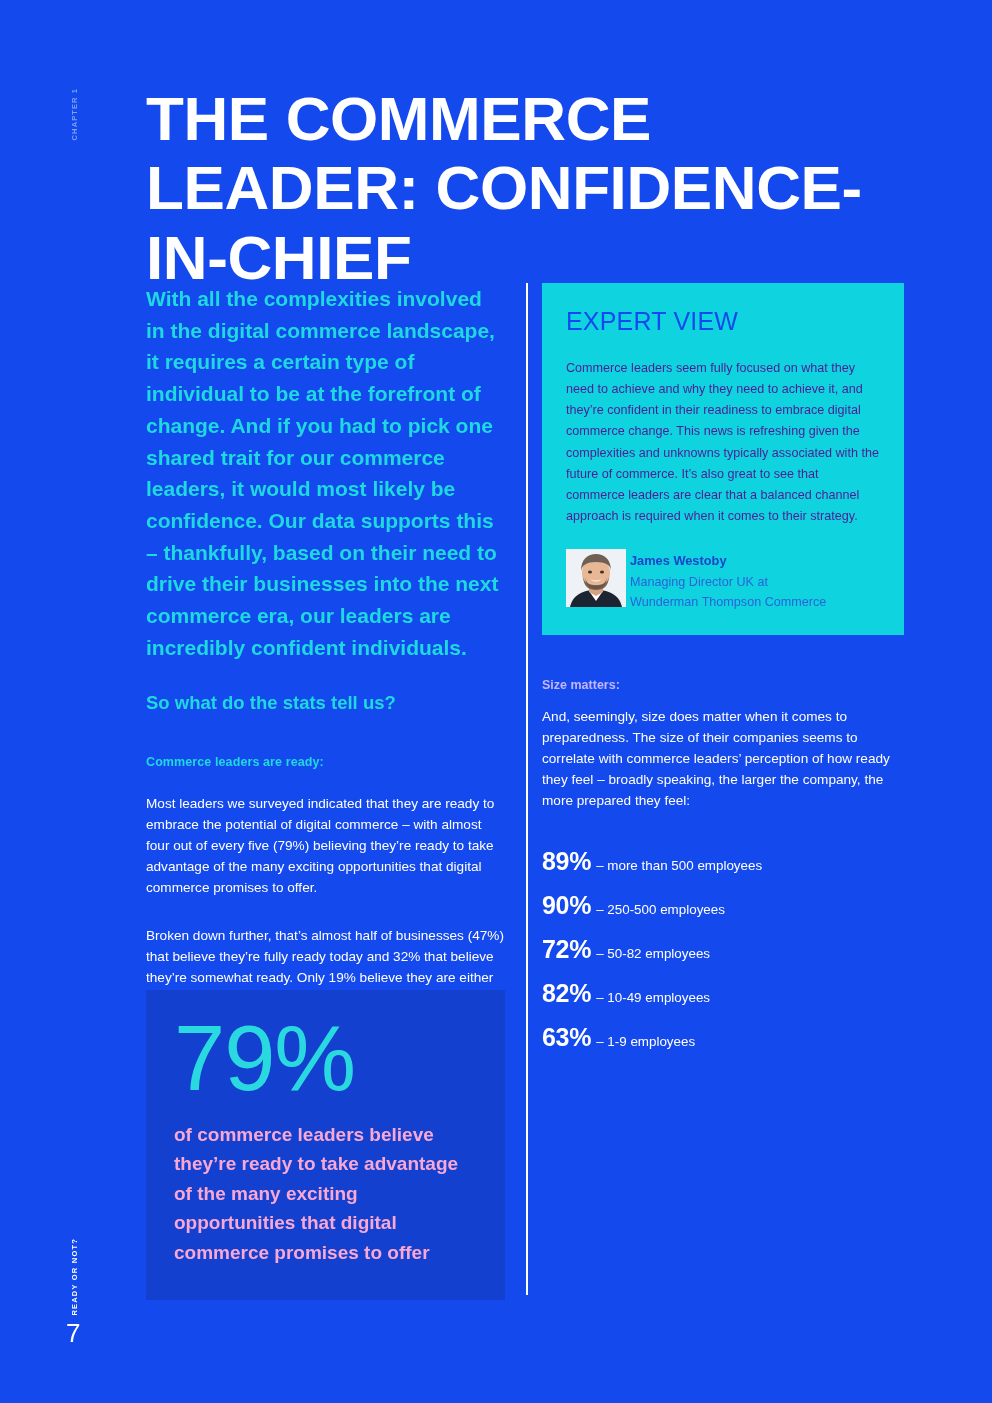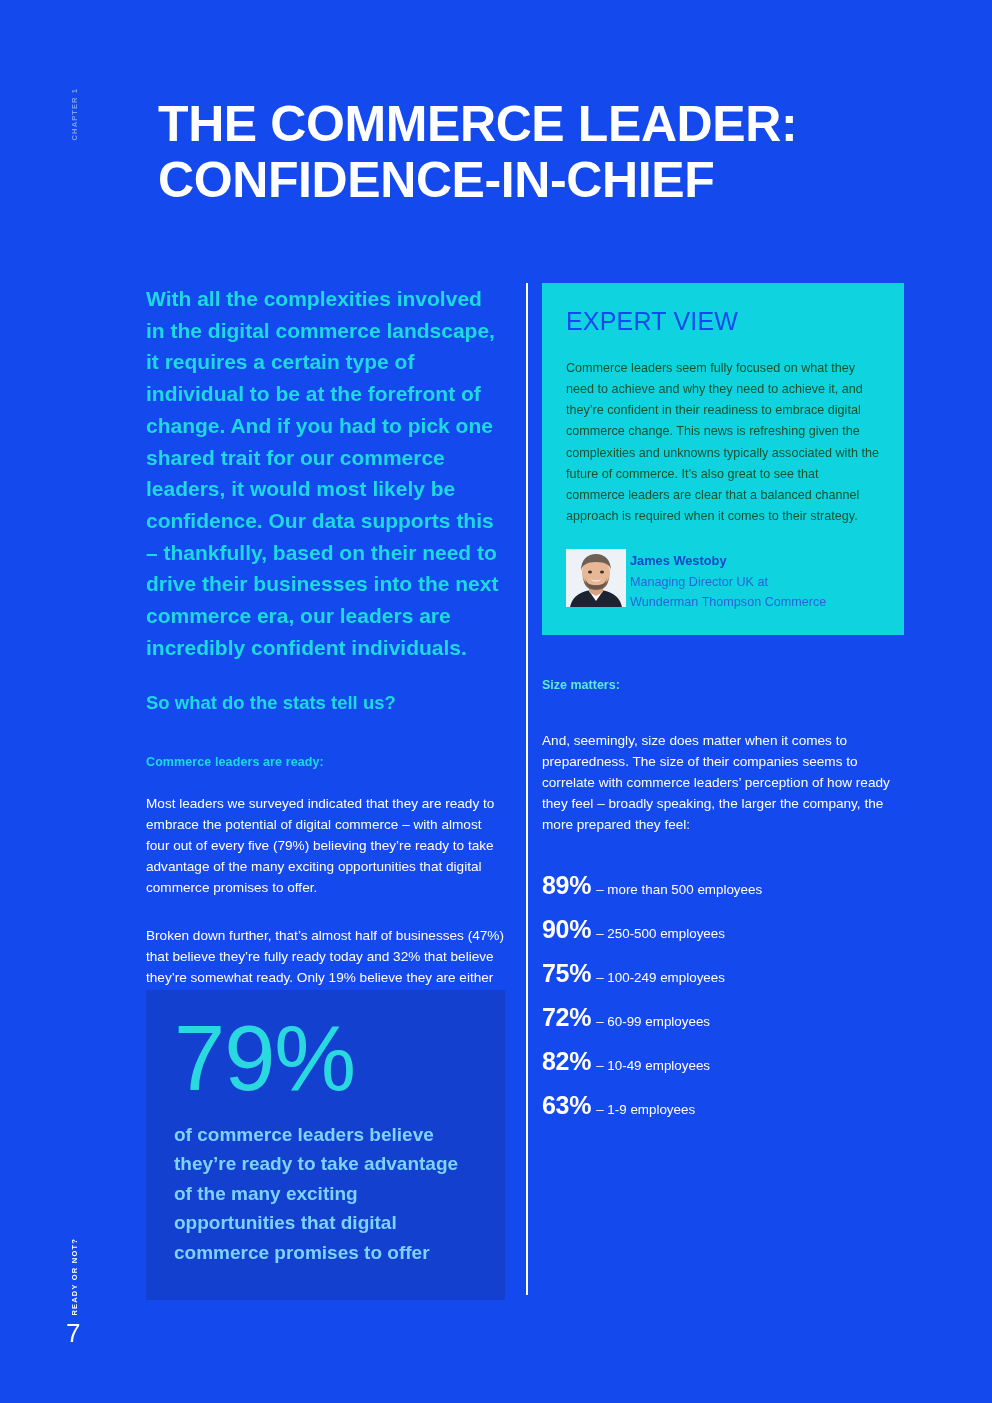--- a/index.html
+++ b/index.html
@@ -48,26 +48,26 @@
     line-height: 1;
   }
 
   
   #title {
     position: absolute;
     left: 146px;
     top: 84px;
     width: 760px;
     color: #ffffff;
-    font-size: 50px;
+    font-size: 62px;
     font-weight: 700;
     line-height: 1.12;
     letter-spacing: -0.4px;
     text-transform: uppercase;
-    margin: 12px;
+    margin: 0;
   }
 
   
   .col-left {
     position: absolute;
     left: 146px;
     top: 283px;
     width: 358px;
   }
   .col-right {
@@ -128,21 +128,21 @@
   }
   #callout-figure {
     color: #2ad9e0;
     font-size: 92px;
     font-weight: 300;
     line-height: 1;
     letter-spacing: -1px;
     margin: 0 0 16px 0;
   }
   #callout-caption {
-    color: #7dd3fc;
+    color: #f9a8d4;
     font-size: 19px;
     font-weight: 700;
     line-height: 1.55;
     margin: 0;
   }
 
   
   #expert-card {
     background: #0fd4e0;
     width: 362px;
@@ -152,21 +152,21 @@
   }
   #expert-title {
     color: #1449ee;
     font-size: 25px;
     font-weight: 400;
     text-transform: uppercase;
     margin: 0 0 22px 0;
     letter-spacing: 0.2px;
   }
   #expert-quote {
-    color: #14532d;
+    color: #4c1d95;
     font-size: 12.6px;
     font-weight: 400;
     line-height: 1.68;
     margin: 0 0 22px 0;
   }
   .attribution {
     display: flex;
     align-items: flex-start;
     gap: 4px;
   }
@@ -190,24 +190,24 @@
   }
   .expert-role {
     color: #2a63d8;
     font-size: 12.6px;
     font-weight: 400;
     line-height: 1.62;
   }
 
   
   #size-kicker {
-    color: #5eead4;
+    color: #c4b5fd;
     font-size: 12.5px;
     font-weight: 700;
-    margin: 0 0 38px 0;
+    margin: 0 0 14px 0;
   }
   #size-body {
     color: #ffffff;
     font-size: 13.6px;
     font-weight: 400;
     line-height: 1.55;
     margin: 0 0 38px 0;
   }
 
   
@@ -301,22 +301,21 @@
       </div>
     </div>
 
     <p id="size-kicker">Size matters:</p>
 
     <p id="size-body">And, seemingly, size does matter when it comes to preparedness. The size of their companies seems to correlate with commerce leaders’ perception of how ready they feel – broadly speaking, the larger the company, the more prepared they feel:</p>
 
     <ul id="stats-list">
         <li class="stat-row"><span class="stat-value">89%</span><span class="stat-label">– more than 500 employees</span></li>
         <li class="stat-row"><span class="stat-value">90%</span><span class="stat-label">– 250-500 employees</span></li>
-        <li class="stat-row"><span class="stat-value">75%</span><span class="stat-label">– 100-249 employees</span></li>
-        <li class="stat-row"><span class="stat-value">72%</span><span class="stat-label">– 60-99 employees</span></li>
+        <li class="stat-row"><span class="stat-value">72%</span><span class="stat-label">– 50-82 employees</span></li>
         <li class="stat-row"><span class="stat-value">82%</span><span class="stat-label">– 10-49 employees</span></li>
         <li class="stat-row"><span class="stat-value">63%</span><span class="stat-label">– 1-9 employees</span></li>
       </ul>
   </div>
 
   <div class="vert-label" id="section-label">READY OR NOT?</div>
 
   <div id="page-number">7</div>
 
 </div>

